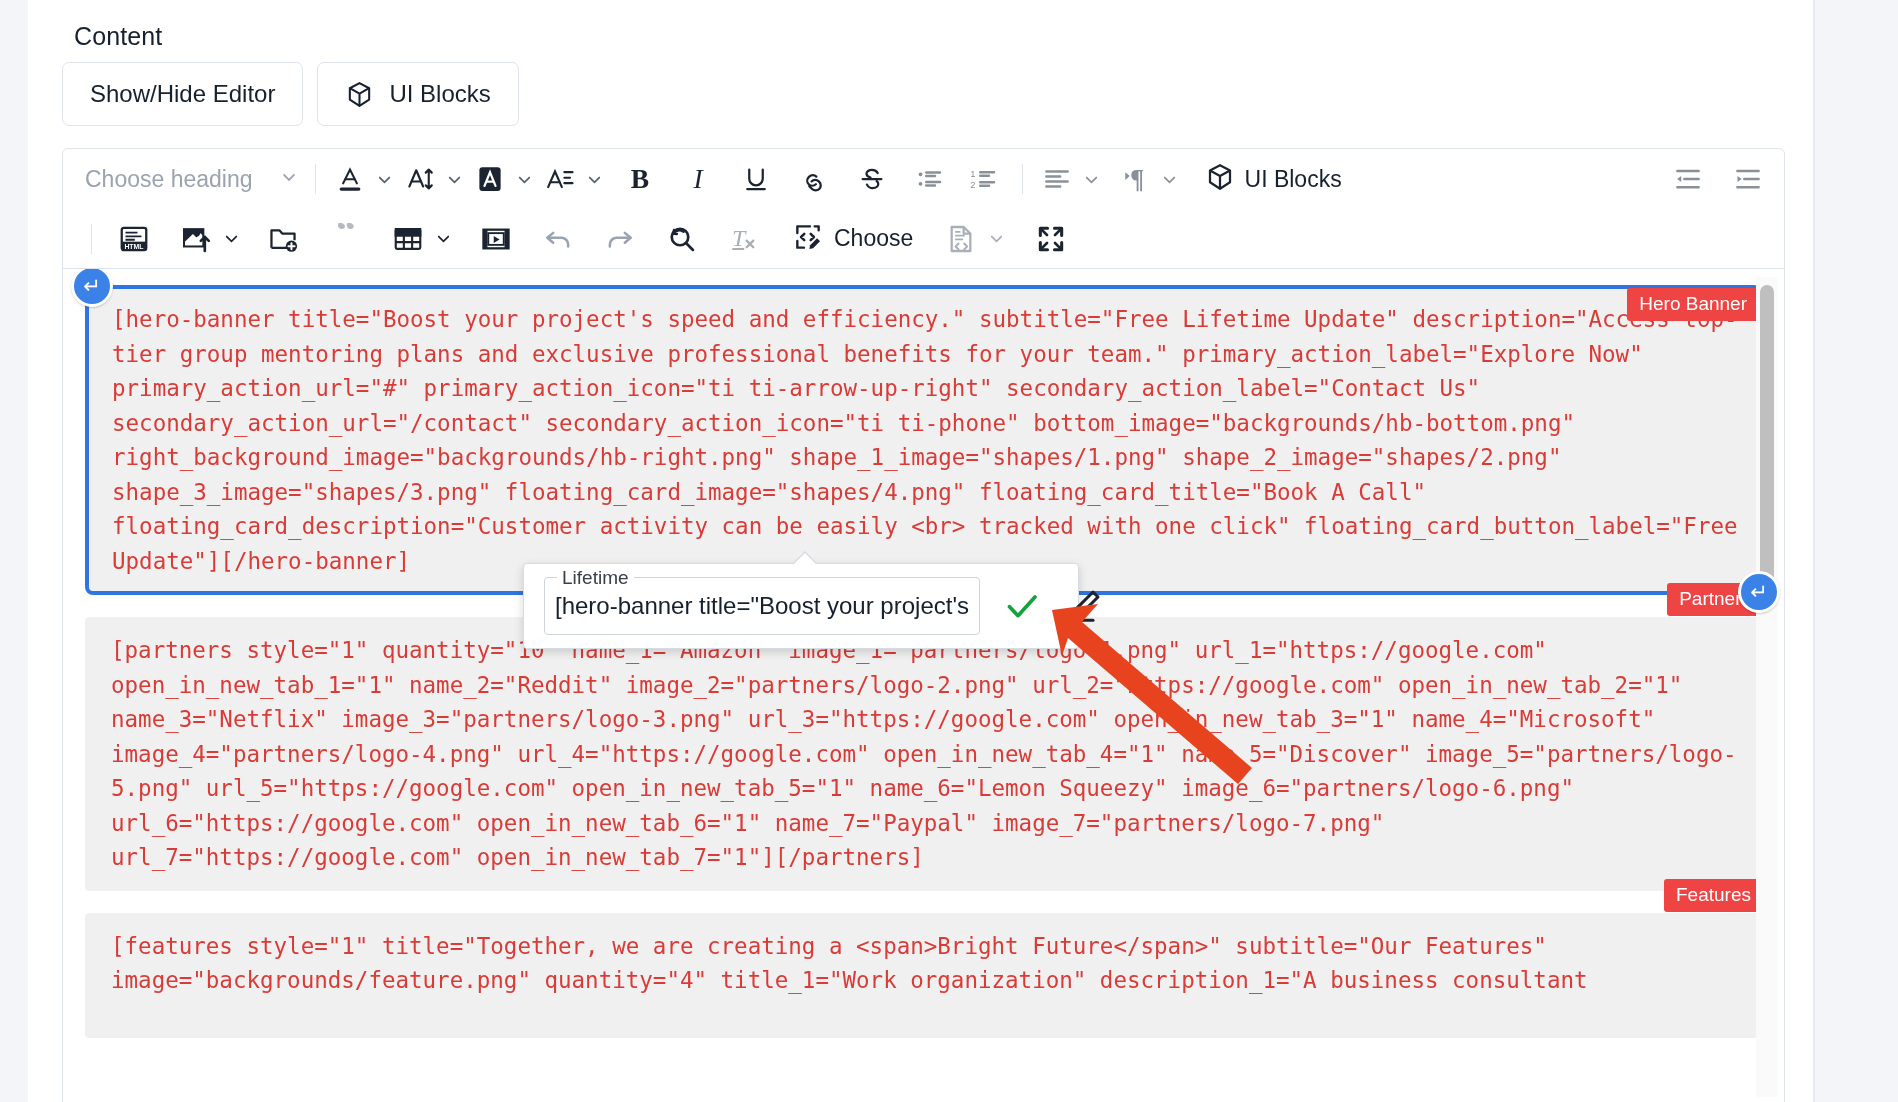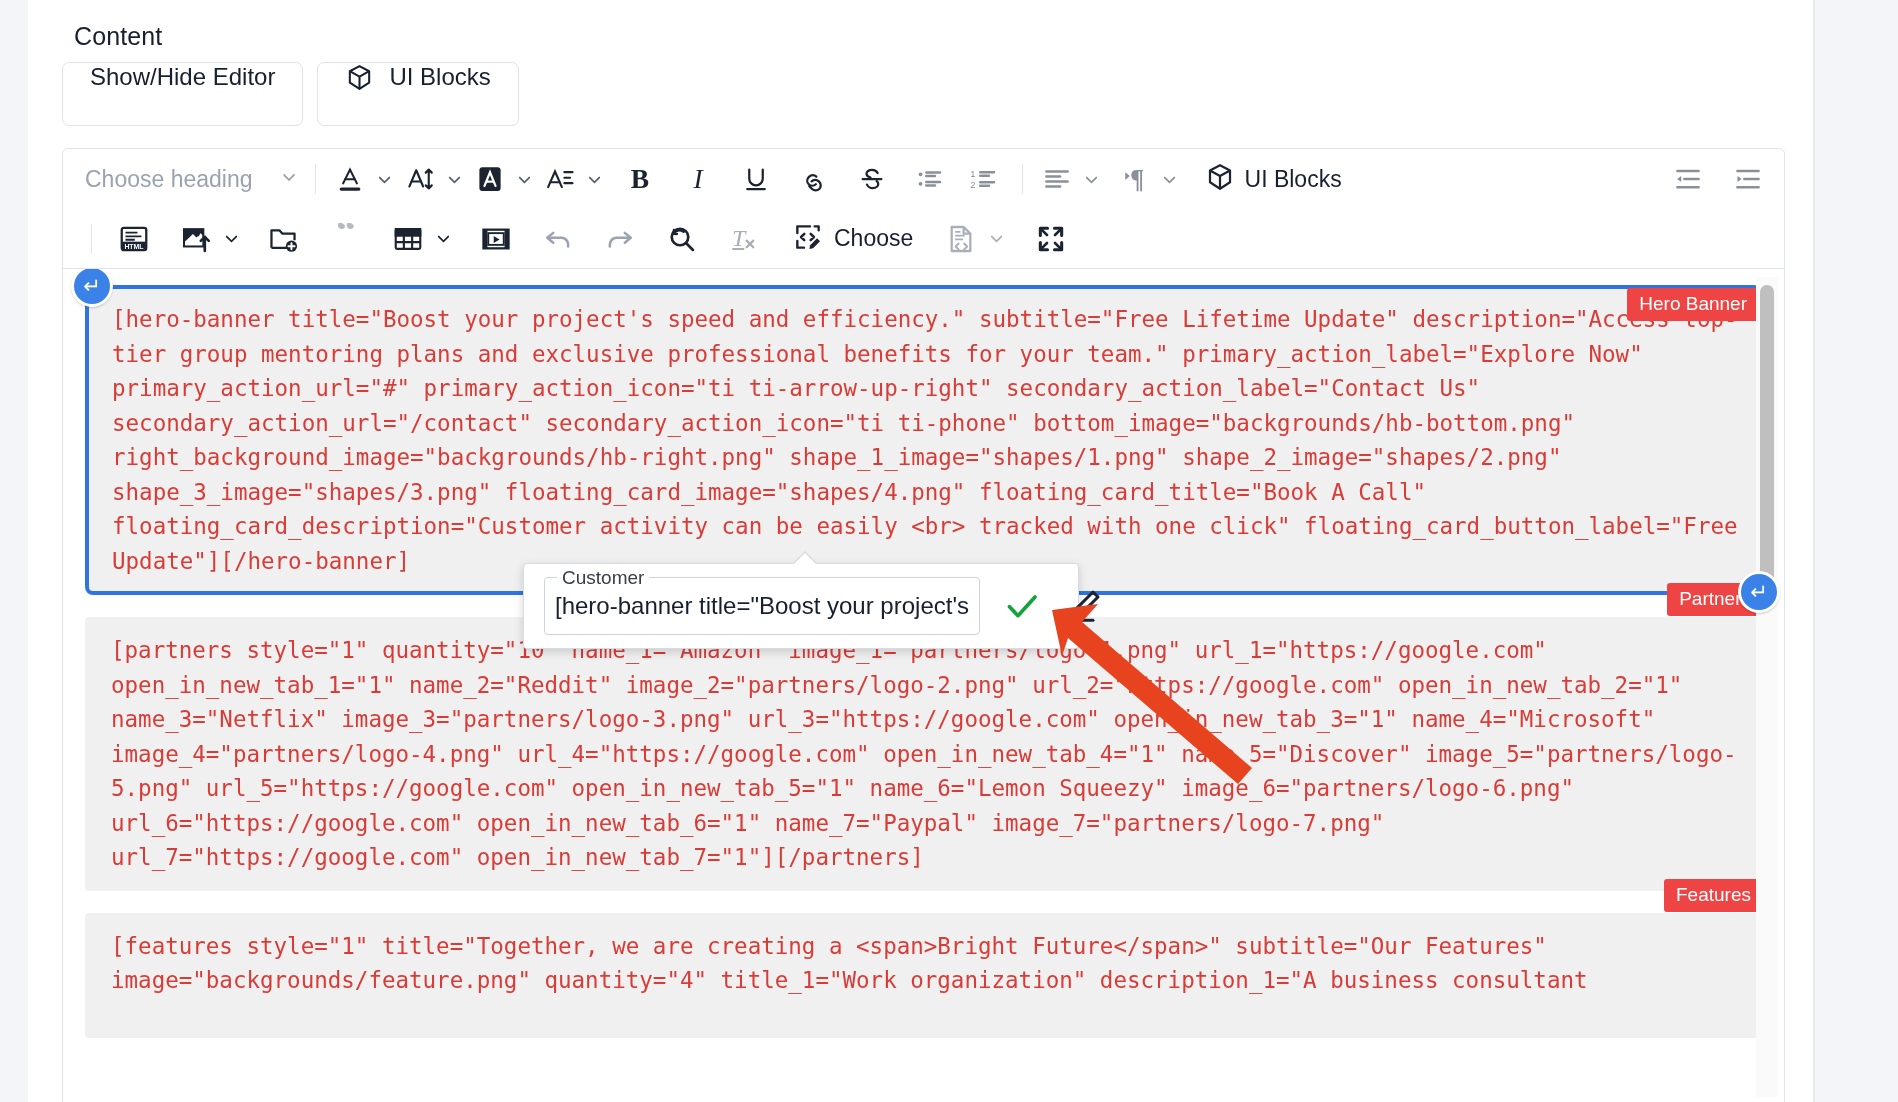--- a/index.html
+++ b/index.html
@@ -49,21 +49,21 @@
   .topbuttons {
     position: absolute;
     left: 34px; top: 62px;
     display: flex; gap: 14px;
   }
   .tbtn {
     height: 64px;
     border: 1px solid #dfe3eb;
     border-radius: 7px;
     background: #fff;
-    display: flex; gap: 15px;
+    display: flex; align-items: center; gap: 15px;
     padding: 0 27px;
     font-size: 24px;
     color: #16202e;
     cursor: pointer;
     white-space: nowrap;
   }
   .tbtn svg { display:block; }
 
   
   .editor {
@@ -574,21 +574,21 @@
         <div class="vscroll">
           <div class="vthumb"></div>
         </div>
       </div>
     </div>
 
     <div class="popup">
       <div class="arrow-o"></div>
       <div class="arrow-i"></div>
       <div class="fieldwrap">
-        <span class="fieldlegend">Customer</span>
+        <span class="fieldlegend">Lifetime</span>
         <span class="fieldval">[hero-banner title="Boost your project's</span>
       </div>
       <div class="pop-ok">
         <svg width="40" height="40" viewBox="0 0 24 24" fill="none" stroke="#12a33b" stroke-width="2.2" stroke-linecap="round" stroke-linejoin="round">
           <path d="M4.5 12.4l5.1 5.4L19.8 6.6"></path>
         </svg>
       </div>
       <div class="pop-edit">
         <svg width="40" height="40" viewBox="0 0 24 24" fill="none" stroke="#1b2430" stroke-width="1.8" stroke-linecap="round" stroke-linejoin="round">
           <path d="M17.4 3.6l3 3L9.1 17.9l-4 1 1-4z"></path>

